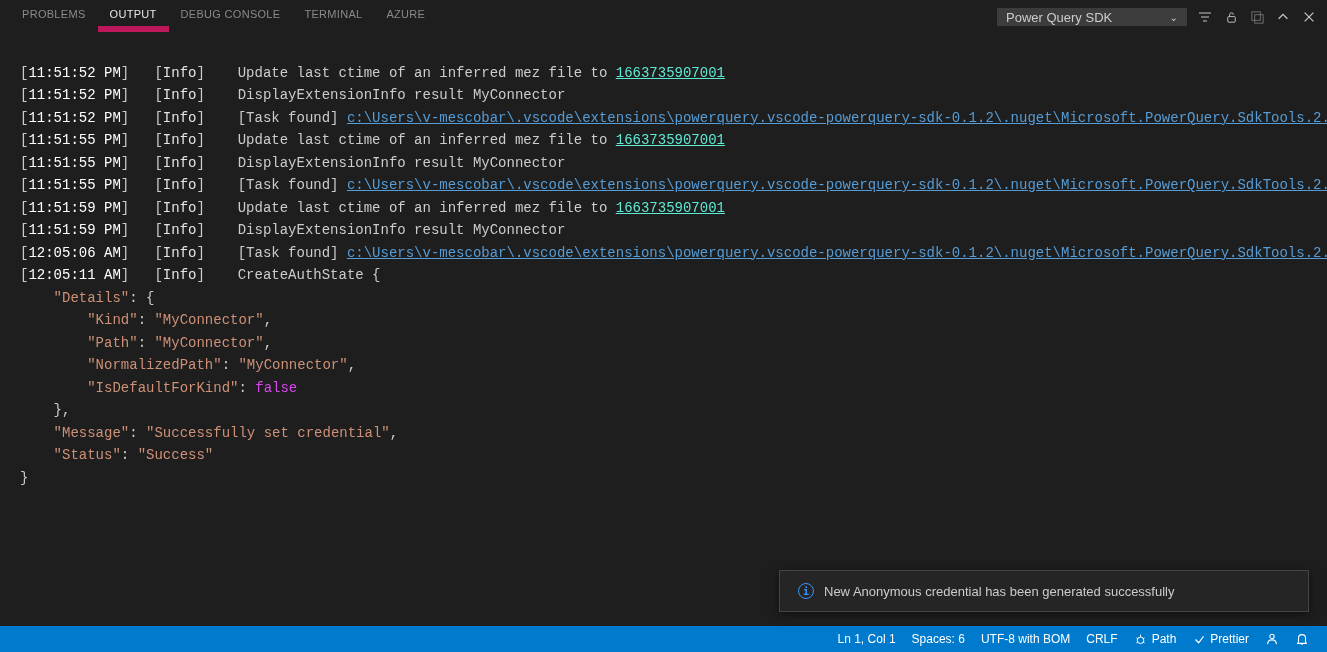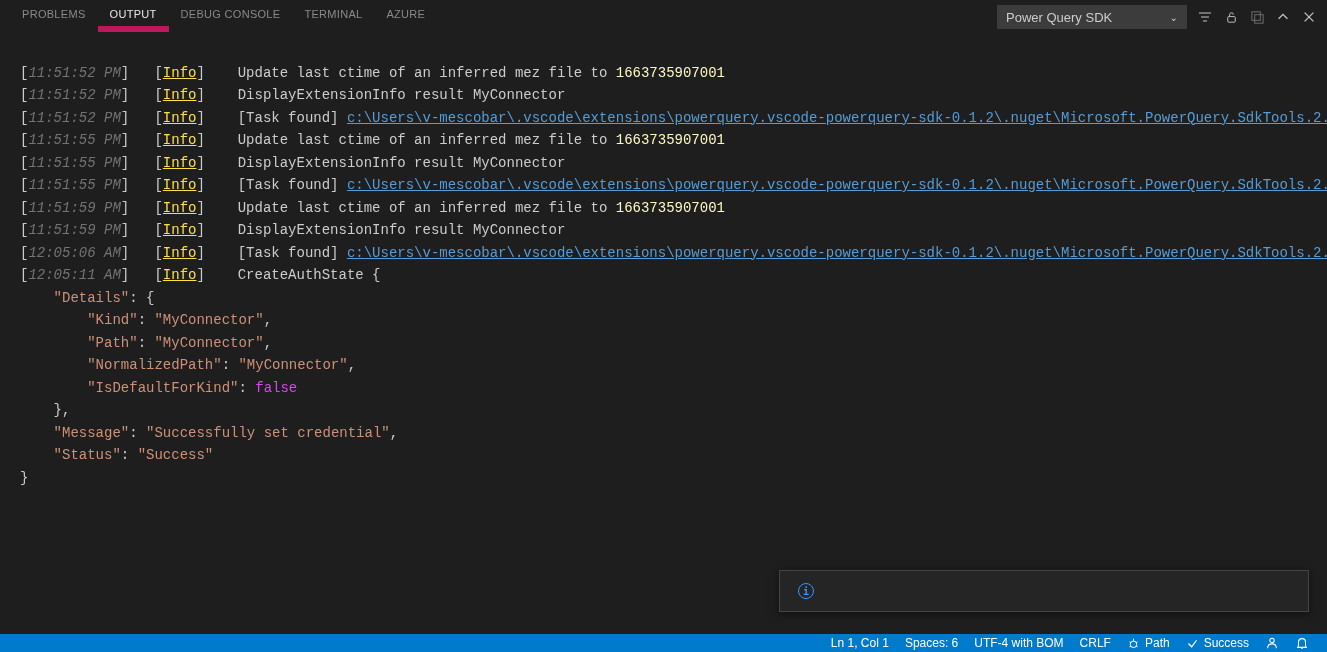--- a/index.html
+++ b/index.html
@@ -31,21 +31,21 @@
   }
   .tab.active { color: #e7e7e7; border-bottom: 6px solid #be185d; }
   .header-right {
     margin-left: auto;
     display: flex;
     align-items: center;
     gap: 10px;
   }
   .channel-select {
     width: 190px;
-    height: 24px;
+    height: 18px;
     background: #3c3c3c;
     border: 1px solid #3c3c3c;
     color: #cccccc;
     display: flex;
     align-items: center;
     justify-content: space-between;
     padding: 0 8px;
     font-size: 13px;
   }
   .hicon {
@@ -55,25 +55,25 @@
     cursor: pointer;
   }
   .output {
     font-family: Consolas, "Courier New", monospace;
     font-size: 14px;
     line-height: 22.5px;
     padding: 4px 20px 0 20px;
     white-space: pre;
     color: #cccccc;
   }
-  .ts { color: #737373; font-style: italic; }
+  .ts { color: #ffffff; }
   .br { color: #cccccc; }
-  .info-link { color: #fde047; text-decoration: underline; }
+  .info-link { color: #e5e5e5; }
   .path { color: #569cd6; text-decoration: underline; }
-  .num { color: #fef9c3; }
+  .num { color: #5eead4; text-decoration: underline; }
   .msg { color: #cccccc; padding-left: 16px; }
   .json-key { color: #ce9178; }
   .json-str { color: #ce9178; }
   .json-false { color: #d946ef; }
   .notification {
     position: absolute;
     right: 18px;
     bottom: 40px;
     background: #252526;
     border: 1px solid #454545;
@@ -91,21 +91,21 @@
     border: 1.2px solid #3794ff;
     border-radius: 50%;
     display: flex; align-items: center; justify-content: center;
     color: #3794ff; font-size: 10px; font-weight: bold;
     font-family: Consolas, monospace;
     flex-shrink: 0;
   }
   .statusbar {
     position: absolute;
     left: 0; right: 0; bottom: 0;
-    height: 18px;
+    height: 26px;
     background: #007acc;
     color: #ffffff;
     display: flex;
     align-items: center;
     font-size: 12px;
     padding: 0 10px;
   }
   .statusbar .spacer { flex: 1; }
   .status-item { padding: 0 8px; display: flex; align-items: center; gap: 4px; cursor: pointer; height: 100%; }
   .status-icon { width: 14px; height: 14px; display: inline-flex; align-items: center; justify-content: center; }
@@ -178,48 +178,49 @@
         <span class="json-key">"NormalizedPath"</span><span>: </span><span class="json-str">"MyConnector"</span><span>,</span>
         <span class="json-key">"IsDefaultForKind"</span><span>: </span><span class="json-false">false</span>
     <span>},</span>
     <span class="json-key">"Message"</span><span>: </span><span class="json-str">"Successfully set credential"</span><span>,</span>
     <span class="json-key">"Status"</span><span>: </span><span class="json-str">"Success"</span>
 <span>}</span>
 </div>
 
 <div class="notification">
   <span class="info-circle">i</span>
+  <span>New Anonymous credential has been generated successfully</span>
 </div>
 
 <div class="statusbar">
   <div class="spacer"></div>
   <div class="status-item">Ln 1, Col 1</div>
   <div class="status-item">Spaces: 6</div>
-  <div class="status-item">UTF-4 with BOM</div>
+  <div class="status-item">UTF-8 with BOM</div>
   <div class="status-item">CRLF</div>
   <div class="status-item">
     <span class="status-icon">
       <svg width="13" height="13" viewBox="0 0 16 16" fill="none" stroke="white" stroke-width="1.2">
           <circle cx="8" cy="9" r="4"></circle>
           <line x1="8" y1="2" x2="8" y2="5"></line>
           <line x1="3" y1="6" x2="5" y2="7"></line>
           <line x1="13" y1="6" x2="11" y2="7"></line>
           <line x1="3" y1="12" x2="5" y2="11"></line>
           <line x1="13" y1="12" x2="11" y2="11"></line>
         </svg>
     </span>
     <span>Path</span>
   </div>
   <div class="status-item">
     <span class="status-icon">
       <svg width="13" height="13" viewBox="0 0 16 16" fill="none" stroke="white" stroke-width="1.5">
           <polyline points="3,8 7,12 13,4"></polyline>
         </svg>
     </span>
-    <span>Success</span>
+    <span>Prettier</span>
   </div>
   <div class="status-item">
     <span class="status-icon">
       <svg width="14" height="14" viewBox="0 0 16 16" fill="none" stroke="white" stroke-width="1.2">
           <circle cx="8" cy="5" r="2.5"></circle>
           <path d="M3 14c0-3 2-5 5-5s5 2 5 5"></path>
         </svg>
     </span>
   </div>
   <div class="status-item">

